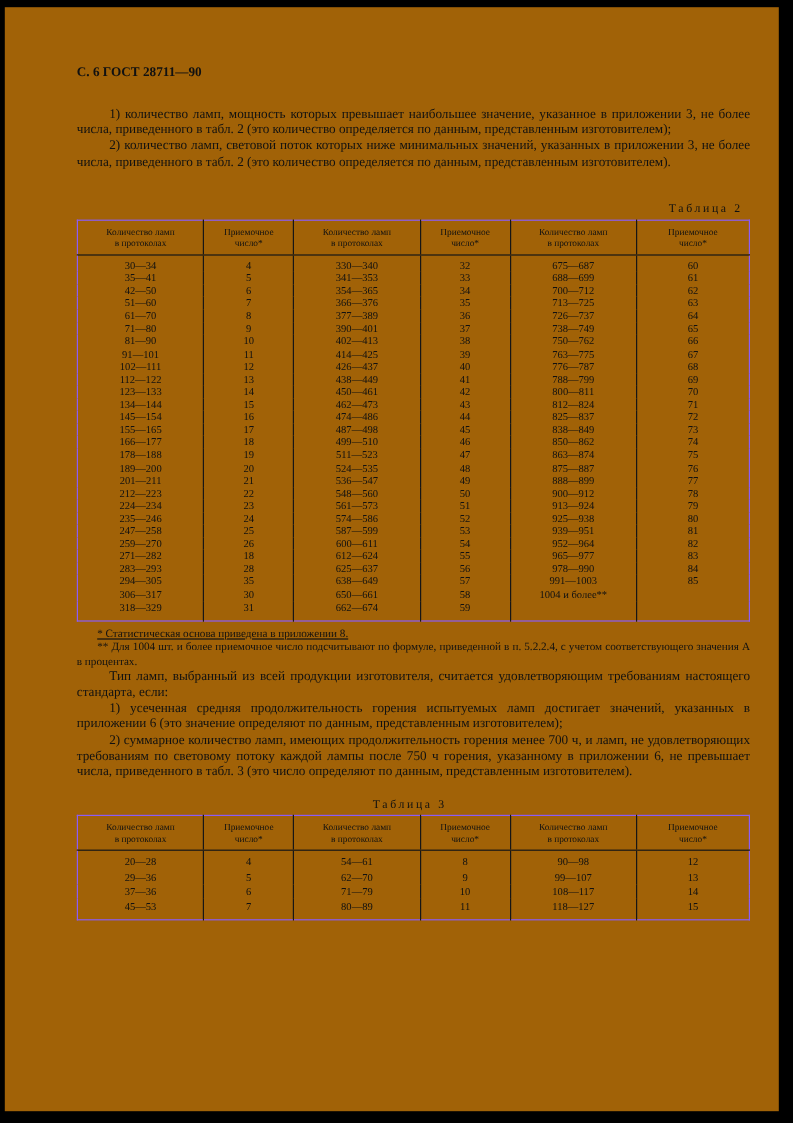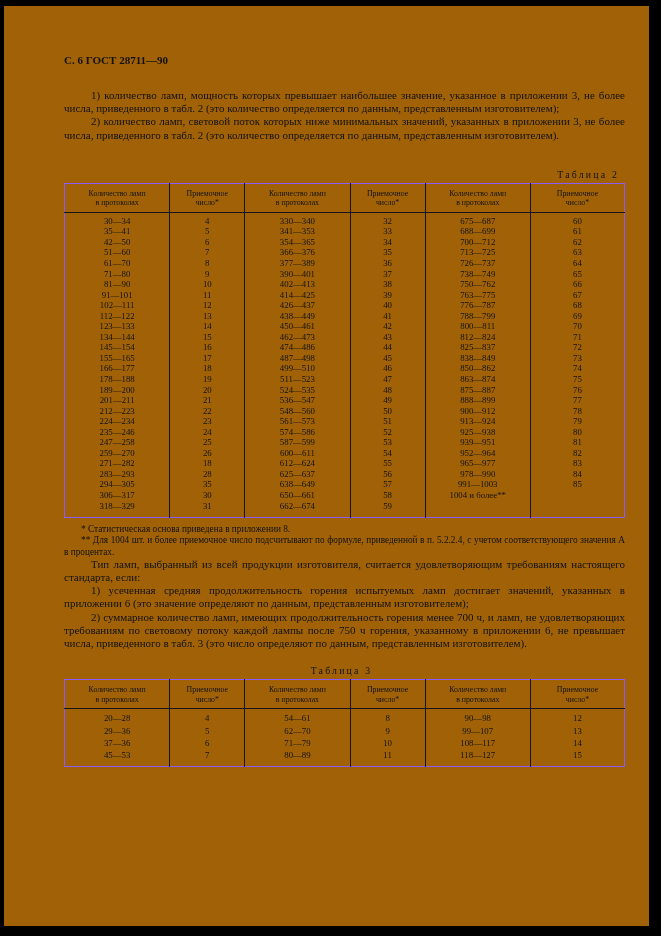--- a/index.html
+++ b/index.html
@@ -68,21 +68,21 @@
   .t3 tbody tr:last-child td { padding-bottom:4px; }
   col.cq  { width:18.8%; }
   col.ca  { width:13.4%; }
   col.ca2 { width:16.8%; }
   .fnote {
     font-size:9.3px;
     line-height:11.2px;
     text-align:justify;
     text-indent:17px;
   }
-  .fn1 { margin-top:6px; }
+  .fn1 { margin-top:6px;text-decoration:underline; }
 </style>
 </head>
 <body>
 
 <div class="page">
 
   <div class="doc-header">С. 6 ГОСТ 28711—90</div>
 
   <p class="body-par">1) количество ламп, мощность которых превышает наибольшее значение, указанное в приложении 3, не более числа, приведенного в табл. 2 (это количество определяется по данным, представленным изготовителем);</p>
   <p class="body-par">2) количество ламп, световой поток которых ниже минимальных значений, указанных в приложении 3, не более числа, приведенного в табл. 2 (это количество определяется по данным, представленным изготовителем).</p>

